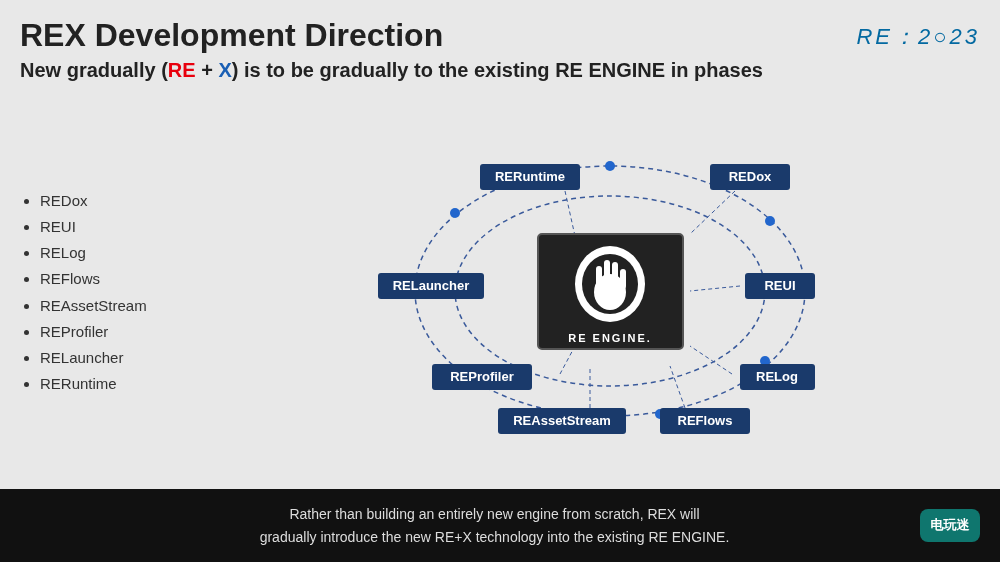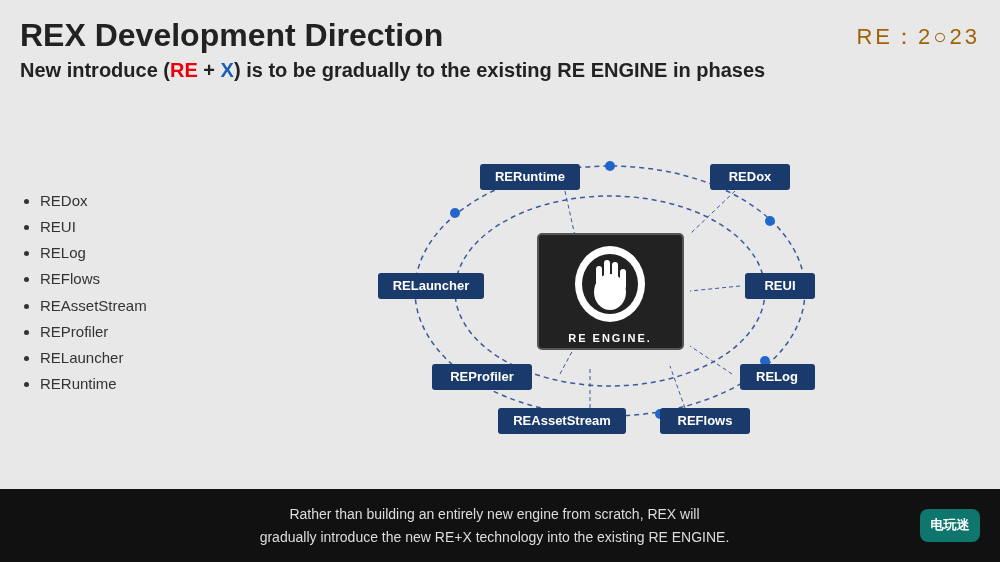--- a/index.html
+++ b/index.html
@@ -31,24 +31,25 @@
 
     .main-title {
       font-size: 32px;
       font-weight: bold;
       color: #222;
       line-height: 1.1;
     }
 
     .logo-text {
       font-size: 22px;
-      color: #a16207;
+      color: #0369a1;
       font-weight: 300;
       letter-spacing: 3px;
       margin-top: 4px;
+      font-style: italic;
     }
 
     
     .content {
       flex: 1;
       padding: 0px 20px 0 20px;
       display: flex;
       flex-direction: column;
     }
 
@@ -180,21 +181,21 @@
 <div class="slide">
 
   <div class="header">
     <h1 class="main-title">REX Development Direction</h1>
     <div class="logo-text">RE：2○23</div>
   </div>
 
   <div class="content">
 
     <div class="subtitle">
-      <span>New introduce (</span><span class="highlight-red">RE</span><span> + </span><span class="highlight-blue">X</span><span>) is to be gradually to the existing RE ENGINE in phases</span>
+      <span>New gradually (</span><span class="highlight-red">RE</span><span> + </span><span class="highlight-blue">X</span><span>) is to be gradually to the existing RE ENGINE in phases</span>
     </div>
 
     <div class="main-content">
 
       <div class="left-list">
         <ul>
           <li>REDox</li>
           <li>REUI</li>
           <li>RELog</li>
           <li>REFlows</li>

